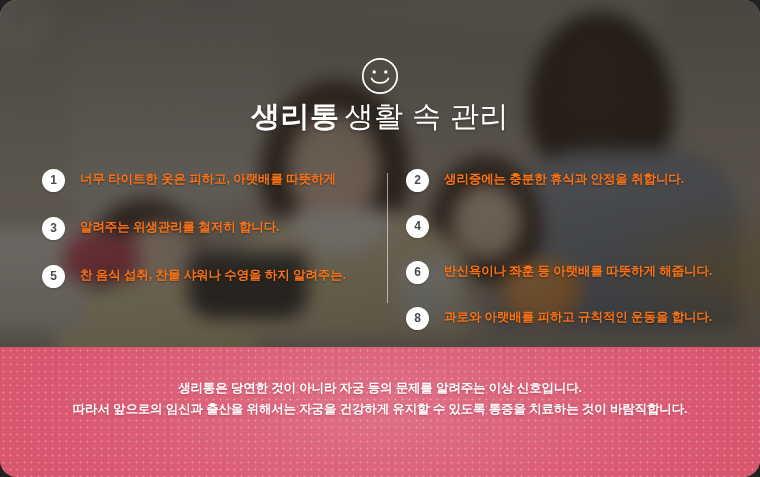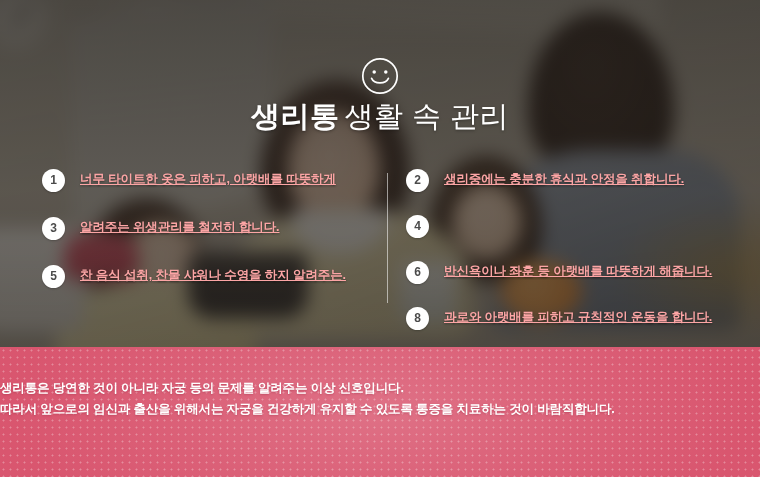--- a/index.html
+++ b/index.html
@@ -7,20 +7,21 @@
     margin: 0;
     padding: 0;
     background: #222;
   }
   .stage {
     position: relative;
     width: 760px;
     height: 477px;
     overflow: hidden;
     font-family: "Liberation Sans", "DejaVu Sans", sans-serif;
+    border-radius: 17px;
     -webkit-font-smoothing: antialiased;
   }
 
   
   .photo {
     position: absolute;
     inset: 0;
     overflow: hidden;
     background: #6d675d;
   }
@@ -273,28 +274,27 @@
     background: #ffffff;
     color: #4b4b4b;
     font-size: 12px;
     font-weight: 700;
     line-height: 23px;
     text-align: center;
     box-shadow: 0 1px 2px rgba(0,0,0,0.22);
   }
 
   .tip-text {
-    color: #fca5a5;
+    color: #f97316;
     font-size: 12.5px;
     font-weight: 700;
     line-height: 19px;
     letter-spacing: -0.1px;
     text-shadow: 0 1px 2px rgba(0,0,0,0.42);
     padding-top: 3px;
-    text-decoration: underline;
   }
   .tip-text .ln { display: block; }
 
   
   .footer {
     position: absolute;
     left: 0; right: 0;
     top: 347px;
     height: 130px;
     overflow: hidden;
@@ -313,21 +313,21 @@
     inset: 0;
     background-image:
       radial-gradient(rgba(255,255,255,0.30) 0.9px, rgba(255,255,255,0) 1.1px);
     background-size: 7px 7px;
     background-position: 0 0;
   }
   .footer-text {
     position: absolute;
     left: 0; right: 0;
     top: 31px;
-    text-align: left;
+    text-align: center;
     color: #ffffff;
     font-size: 12.5px;
     font-weight: 700;
     line-height: 21px;
     letter-spacing: -0.15px;
     text-shadow: 0 1px 2px rgba(140,30,55,0.35);
   }
   .footer-text .fl { display: block; }
 </style>
 </head>

